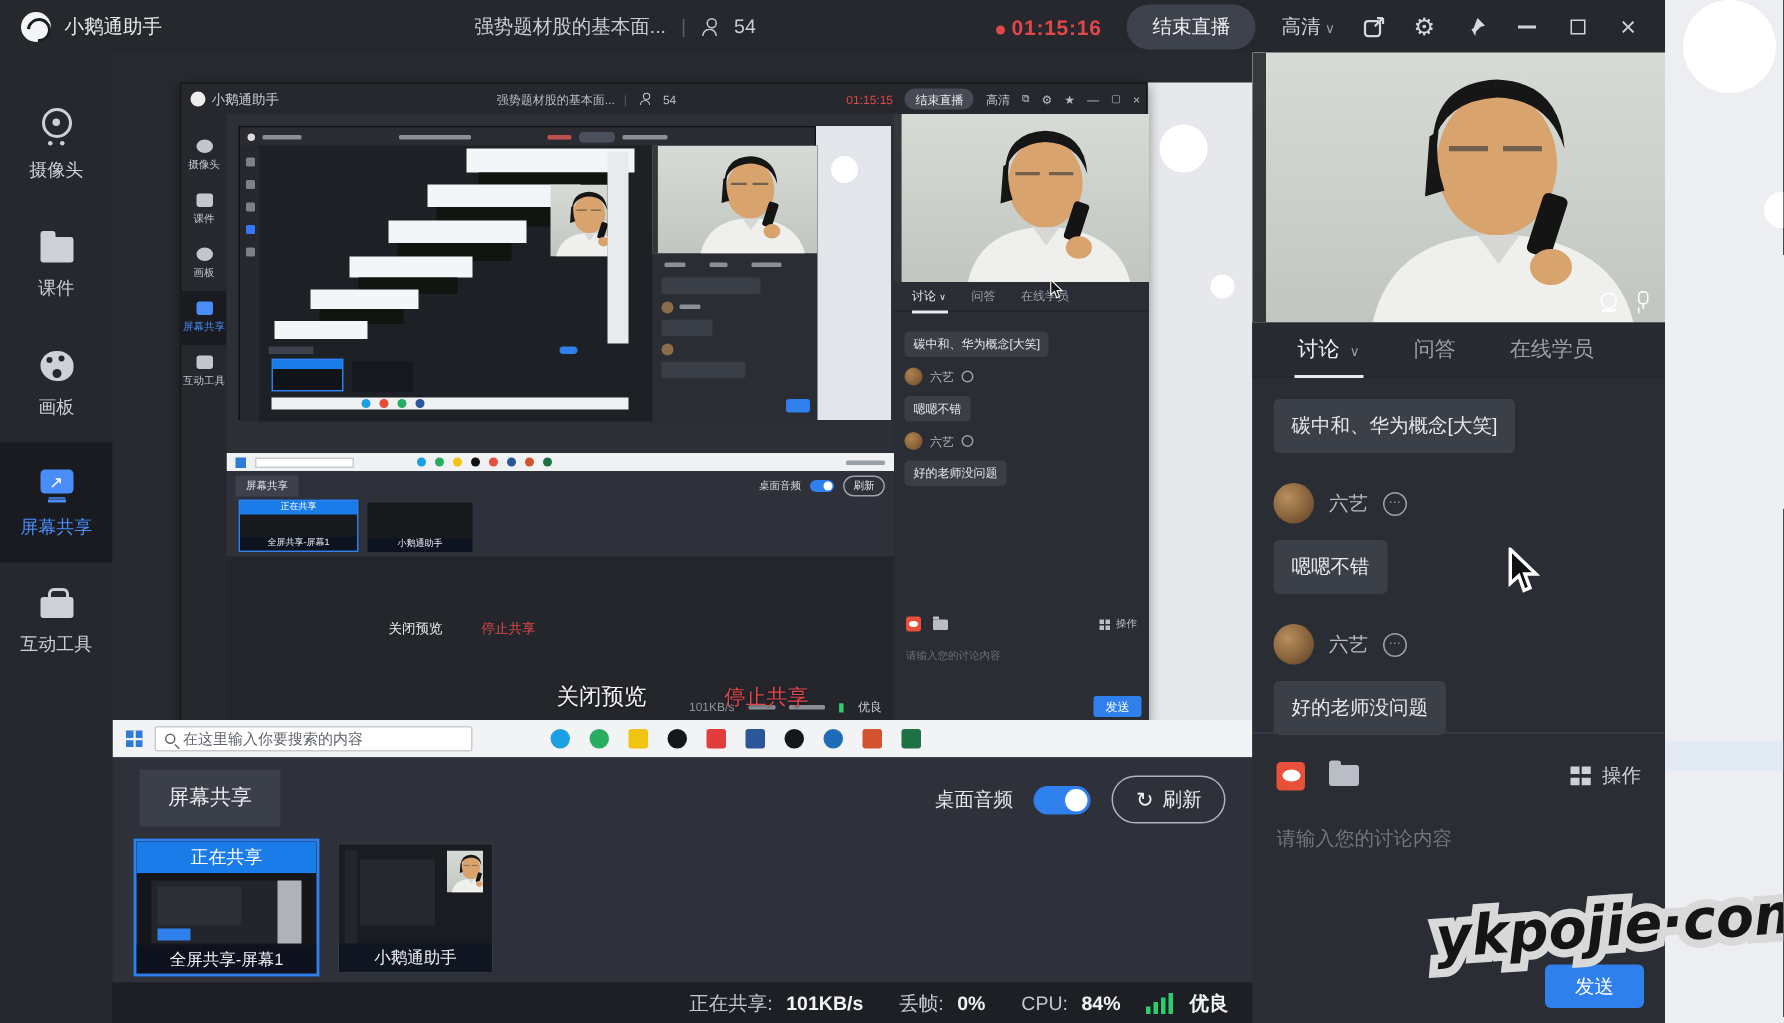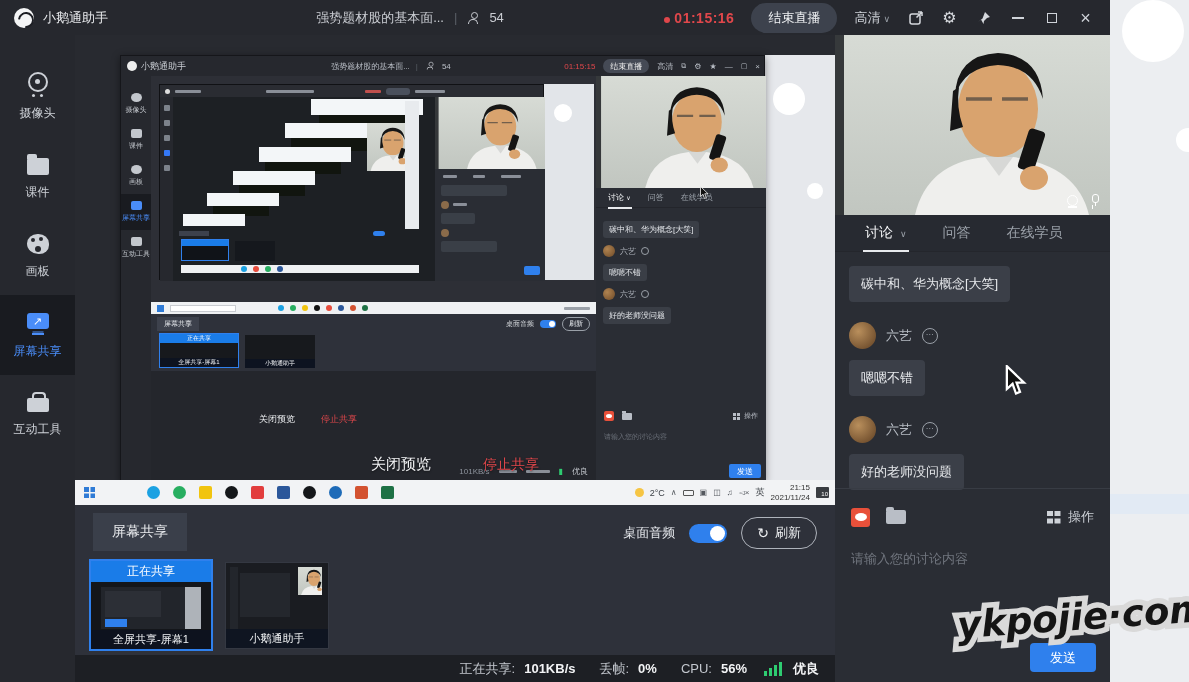--- a/index.html
+++ b/index.html
@@ -498,50 +498,36 @@
           <div class="l1-send">发送</div>
 
           <svg class="cursor" style="left:103px;top:110px" width="11" height="14" viewBox="0 0 22 28">
             <path d="M3,1 L3,21 L8,16.5 L11,25 L14.5,23.5 L11.5,15.5 L18,15.5 Z" fill="#111" stroke="#fff" stroke-width="1.5"></path>
           </svg>
         </div>
       </div>
 
       <div class="taskbar">
         <span class="start-ic"></span>
+        <div class="tb-search">
+          <span class="lens"></span>
+          <span>在这里输入你要搜索的内容</span>
+        </div>
         <div class="task-icons">
           <span class="tk" style="background:#1ba1e2"></span>
           <span class="tk" style="background:#27ae60"></span>
           <span class="tk sq" style="background:#f1c40f"></span>
           <span class="tk" style="background:#15171a"></span>
           <span class="tk sq" style="background:#e23d3d"></span>
           <span class="tk sq" style="background:#2b579a"></span>
           <span class="tk" style="background:#15171a"></span>
           <span class="tk" style="background:#1e6bb8"></span>
           <span class="tk sq" style="background:#d35230"></span>
           <span class="tk sq" style="background:#1e7145"></span>
         </div>
-        <div class="tray">
-          <span class="moon"></span>
-          <span>2°C</span>
-          <span class="glyph">∧</span>
-          <span class="batt"></span>
-          <span class="glyph">▣</span>
-            <span class="glyph">◫</span>
-            <span class="glyph">♫</span>
-            <span class="glyph">◅×</span>
-          <span>英</span>
-          <span class="clock">
-            <div>21:15</div>
-            <div>2021/11/24</div>
-          </span>
-          <span class="notif">
-              <span>10</span>
-            </span>
-        </div>
       </div>
 
       <div class="pv-overlay">
         <span class="pv-close">关闭预览</span>
         <span class="pv-stop">停止共享</span>
       </div>
     </div>
 
     <div class="share0">
       <span class="share0-tab">屏幕共享</span>
@@ -572,21 +558,21 @@
     </div>
 
     <div class="status0">
       <span>正在共享:</span>
         <b>101KB/s</b>
       <span style="width:6px"></span>
       <span>丢帧:</span>
         <b>0%</b>
       <span style="width:6px"></span>
       <span>CPU:</span>
-        <b>56%</b>
+        <b>84%</b>
       <span class="bars">
           <i style="height:5px"></i>
           <i style="height:8px"></i>
           <i style="height:11px"></i>
           <i style="height:14px"></i>
         </span>
       <b>优良</b>
     </div>
 
     <div class="panel">

